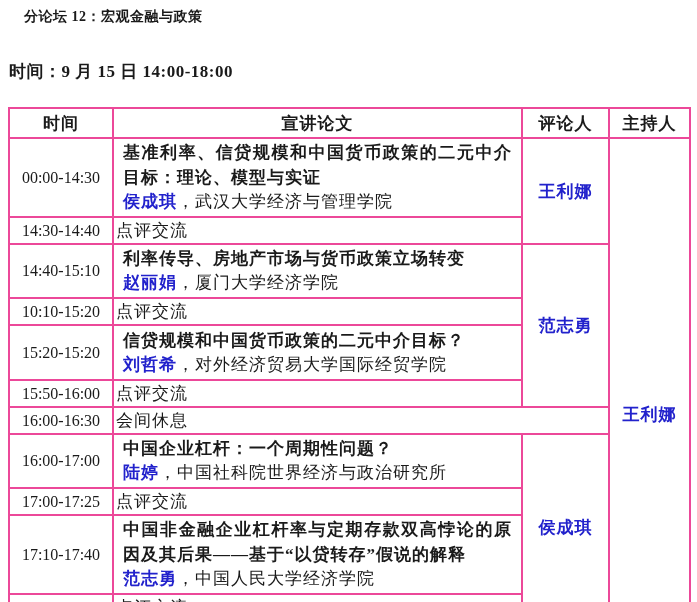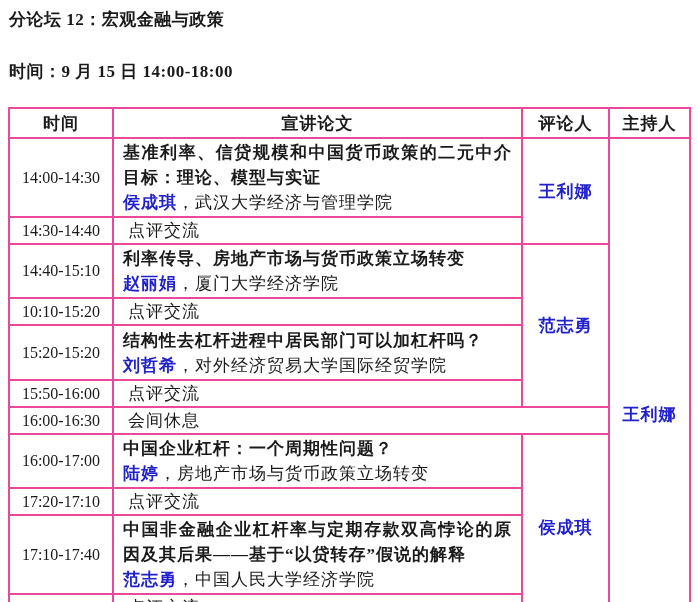--- a/index.html
+++ b/index.html
@@ -10,23 +10,23 @@
   body {
     width: 697px;
     height: 602px;
     position: relative;
     font-family: "Liberation Serif", "DejaVu Serif", serif;
     color: #1a1a1a;
     overflow: hidden;
   }
   .doc-title {
     position: absolute;
-    left: 9px;
+    left: 24px;
     top: 8px;
-    font-size: 17px;
+    font-size: 14px;
     font-weight: bold;
     letter-spacing: 0.5px;
   }
   .session-info {
     position: absolute;
     left: 9px;
     top: 60px;
     font-size: 17px;
     font-weight: bold;
     letter-spacing: 0.5px;
@@ -70,23 +70,24 @@
     font-size: 17px;
     letter-spacing: 1px;
   }
   td.paper .ptitle {
     line-height: 25px;
     text-align: justify;
     font-weight: bold;
   }
   td.paper .pspeaker {
     line-height: 25px;
+    font-family: Liberation Mono, monospace;
   }
   td.plabel {
-    padding: 1px 14px;
+    padding: 1px 2px;
     font-size: 17px;
     letter-spacing: 1px;
   }
   .name {
     color: #2222cc;
     font-weight: bold;
   }
   td.person {
     text-align: center;
     font-size: 17px;
@@ -131,21 +132,21 @@
 
   <tbody>
       <tr class="h28">
     <th>时间</th>
     <th>宣讲论文</th>
     <th>评论人</th>
     <th>主持人</th>
   </tr>
 
   <tr class="h76">
-    <td class="time">14:00-14:30</td>
+    <td class="time">00:00-14:30</td>
     <td class="paper">
       <div class="ptitle">基准利率、信贷规模和中国货币政策的二元中介目标：理论、模型与实证</div>
       <div class="pspeaker"><span class="name">侯成琪</span><span>，武汉大学经济与管理学院</span></div>
     </td>
     <td class="person" rowspan="2">王利娜</td>
     <td class="person" rowspan="11"><span class="chair-offset">王利娜</span></td>
   </tr>
 
   <tr class="h24">
     <td class="time">14:30-14:40</td>
@@ -162,46 +163,46 @@
   </tr>
 
   <tr class="h25">
     <td class="time">10:10-15:20</td>
     <td class="plabel">点评交流</td>
   </tr>
 
   <tr class="h55">
     <td class="time">15:20-15:20</td>
     <td class="paper">
-      <div class="ptitle">结构性去杠杆进程中居民部门可以加杠杆吗？</div>
+      <div class="ptitle">信贷规模和中国货币政策的二元中介目标？</div>
       <div class="pspeaker"><span class="name">刘哲希</span><span>，对外经济贸易大学国际经贸学院</span></div>
     </td>
   </tr>
 
   <tr class="h22">
     <td class="time">15:50-16:00</td>
     <td class="plabel">点评交流</td>
   </tr>
 
   <tr class="h23">
     <td class="time">16:00-16:30</td>
     <td class="plabel" colspan="2">会间休息</td>
   </tr>
 
   <tr class="h53">
     <td class="time">16:00-17:00</td>
     <td class="paper">
       <div class="ptitle">中国企业杠杆：一个周期性问题？</div>
-      <div class="pspeaker"><span class="name">陆婷</span><span>，房地产市场与货币政策立场转变</span></div>
+      <div class="pspeaker"><span class="name">陆婷</span><span>，中国社科院世界经济与政治研究所</span></div>
     </td>
     <td class="person" rowspan="4">侯成琪</td>
   </tr>
 
   <tr class="h25">
-    <td class="time">17:20-17:10</td>
+    <td class="time">17:00-17:25</td>
     <td class="plabel">点评交流</td>
   </tr>
 
   <tr class="h77">
     <td class="time">17:10-17:40</td>
     <td class="paper">
       <div class="ptitle">中国非金融企业杠杆率与定期存款双高悖论的原因及其后果——基于“以贷转存”假说的解释</div>
       <div class="pspeaker"><span class="name">范志勇</span><span>，中国人民大学经济学院</span></div>
     </td>
   </tr>

